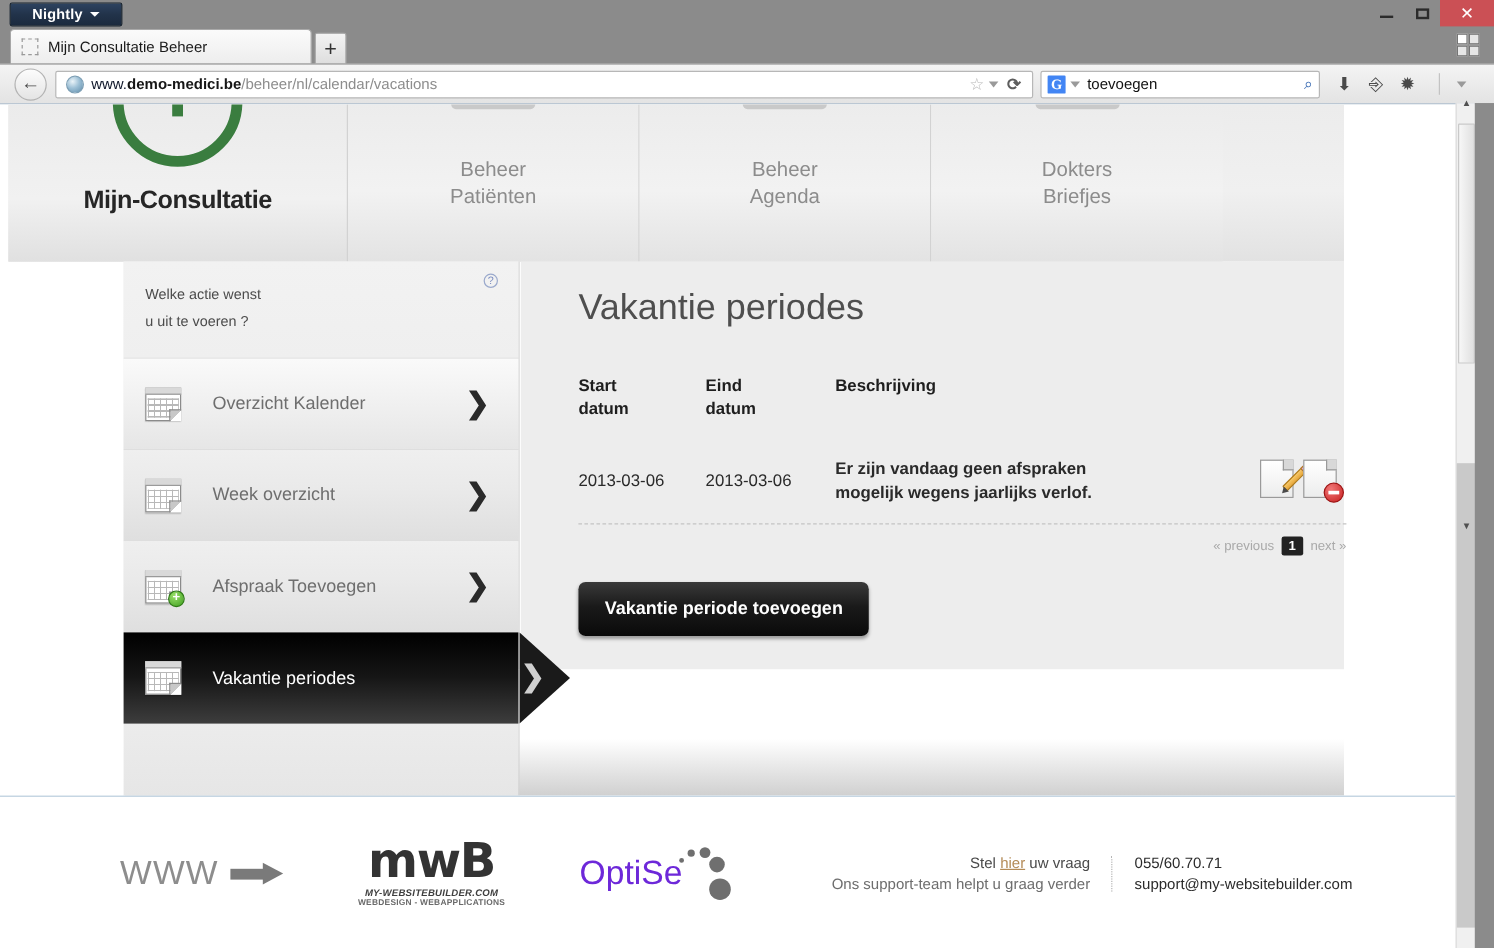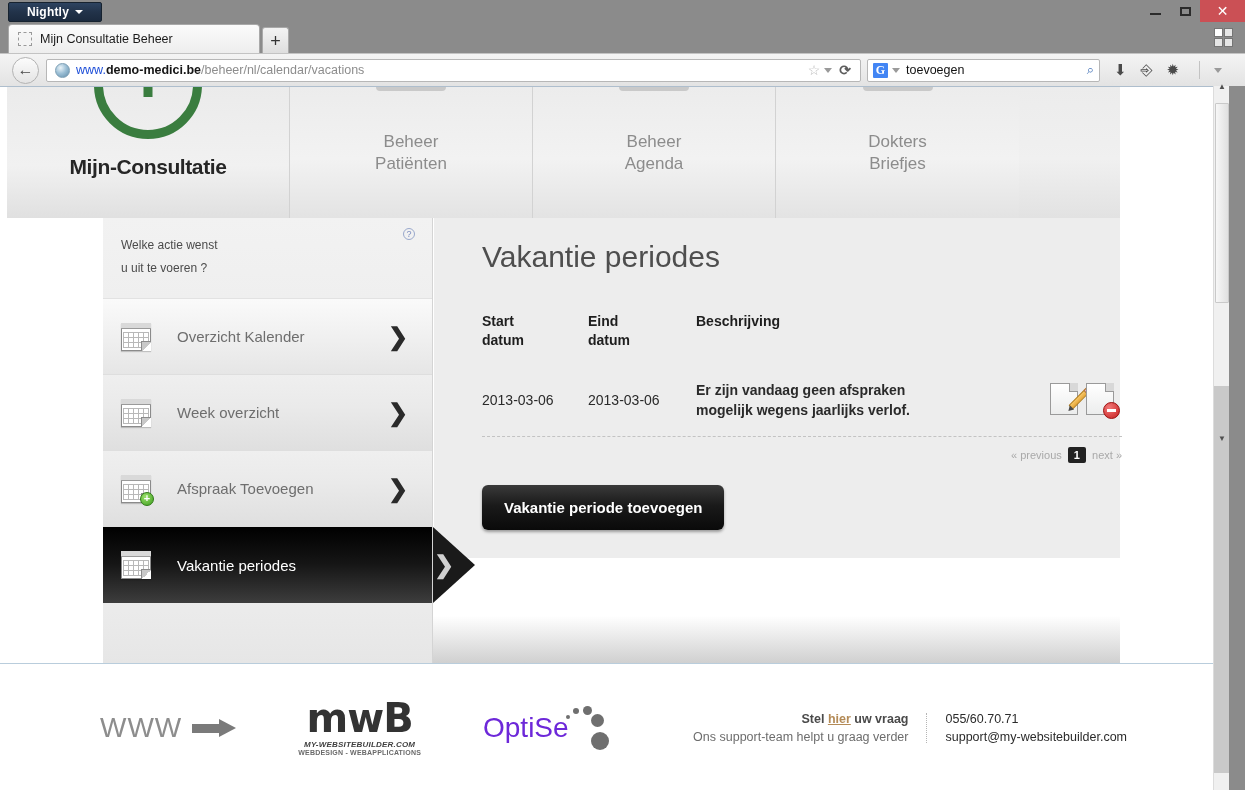--- a/index.html
+++ b/index.html
@@ -81,21 +81,21 @@
     background: #ffffff; border: 1px solid #b7b7b7; border-radius: 2px;
     display: flex; align-items: center; padding: 0 4px;
   }
   .globe {
     width: 15px; height: 15px; border-radius: 50%;
     background: radial-gradient(circle at 35% 30%, #eaf3f8 0%, #9dc0d6 45%, #5f8caa 100%);
     border: 1px solid #7d9fb5; margin: 0 6px 0 4px; flex: 0 0 auto;
   }
   .url { font-size: 12.5px; color: #8d8d8d; white-space: nowrap; }
   .url b { color: #161616; font-weight: bold; }
-  .url .scheme { color: #1d4ed8; text-align: center; }
+  .url .scheme { color: #0f172a; text-align: center; }
   .urlbar .spacer { flex: 1; }
   .star { color: #b9b9b9; font-size: 14px; margin-right: 4px; }
   .ddcaret { width:0;height:0;border-left:4px solid transparent;border-right:4px solid transparent;border-top:5px solid #9a9a9a; margin-right:7px;}
   .reload { color: #5d5d5d; font-size: 14px; margin-right: 5px; font-weight: bold; }
 
   .searchbar {
     margin-left: 6px; flex: 0 0 233px; height: 23px;
     background: #ffffff; border: 1px solid #b7b7b7; border-radius: 2px;
     display: flex; align-items: center; padding: 0 5px;
   }
@@ -338,21 +338,21 @@
   .mwb .l1 { font-size: 8px; color: #3f3f3f; letter-spacing: .2px; font-weight: bold; margin-top:3px;font-style:italic;}
   .mwb .l2 { font-size: 7px; color: #6a6a6a; letter-spacing: .2px; font-weight: bold; }
 
   .optiseo { margin-left: 62px; position: relative; display:flex; align-items:center; }
   .optiseo .word { font-size: 28px; color: #6d28d9; text-align: center; }
   .os-dots { position: relative; width: 54px; height: 44px; margin-left: -8px; }
   .os-dots i { position: absolute; border-radius: 50%; background: #6f6f6f; display:block; }
 
   .f-support { margin-left: auto; display: flex; align-items: center; margin-right: 86px; }
   .f-left { text-align: right; padding-right: 18px; }
-  .f-left .r1 { font-size: 12.5px; color: #4a4a4a; font-weight: bold; }
+  .f-left .r1 { font-size: 12.5px; color: #4a4a4a; }
   .f-left .r1 a { color: #b48b57; }
   .f-left .r2 { font-size: 12.5px; color: #6d6d6d; margin-top: 4px; }
   .f-divider { width: 1px; height: 30px; border-left: 1px dotted #b5b5b5; }
   .f-right { padding-left: 18px; }
   .f-right .r1 { font-size: 12.5px; color: #2b2b2b; }
   .f-right .r2 { font-size: 12.5px; color: #2b2b2b; margin-top: 4px; }
 
   .hscroll-corner { position:absolute; right:0; top:86px; width:16px; height:704px; background:#8b8b8b; }
 </style>
 </head>

